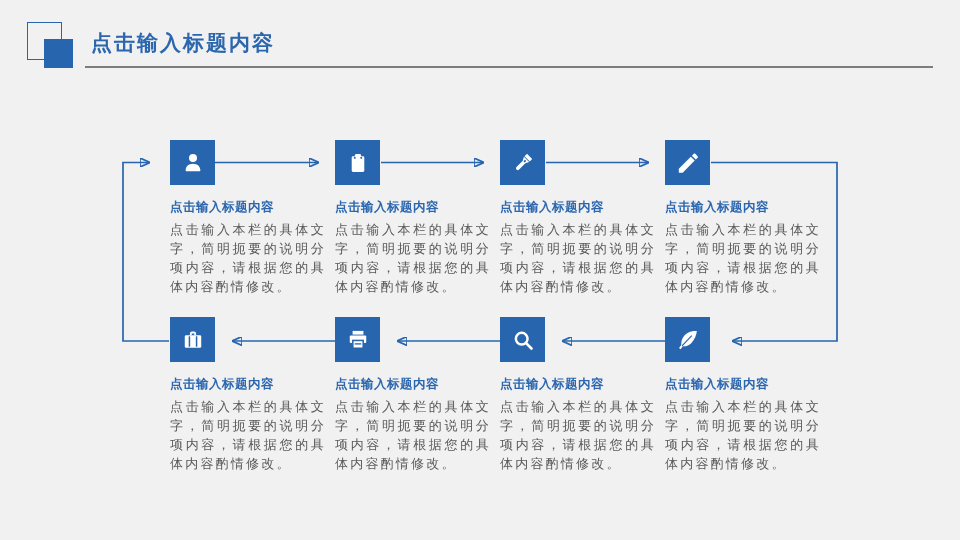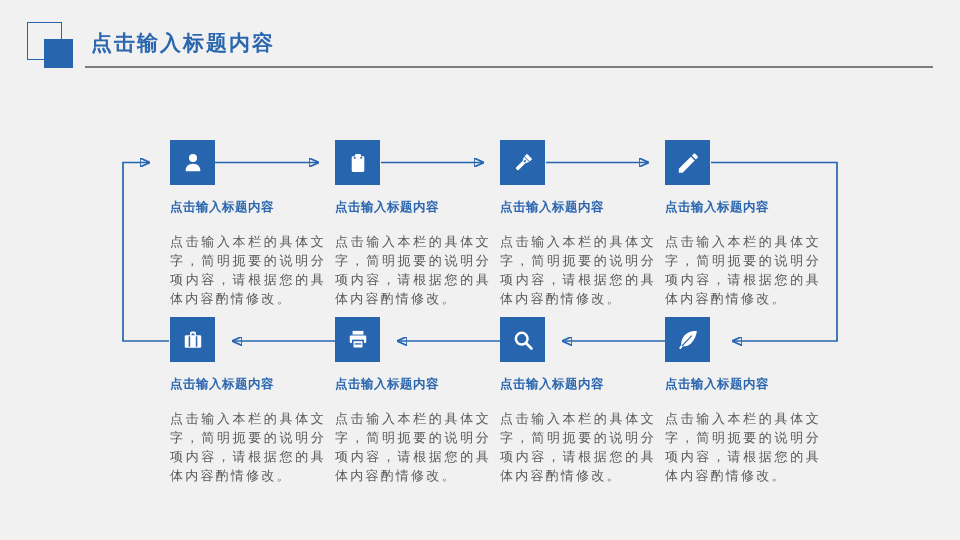--- a/index.html
+++ b/index.html
@@ -53,21 +53,21 @@
     display:flex; align-items:center; justify-content:center;
   }
   .icon-box svg { width:26px; height:26px; display:block; }
   .node-title {
     margin-top:14px;
     font-size:12.5px; font-weight:bold;
     color:#2b66ae; letter-spacing:0.5px;
     white-space:nowrap;
   }
   .node-body {
-    margin-top:16px;
+    margin-top:4px;
     width:156px;
     font-size:13px; color:#595959;
     line-height:19px; letter-spacing:2.2px;
     text-align:justify;
   }
 </style>
 </head>
 <body>
 
 <div class="logo-outline"></div>

